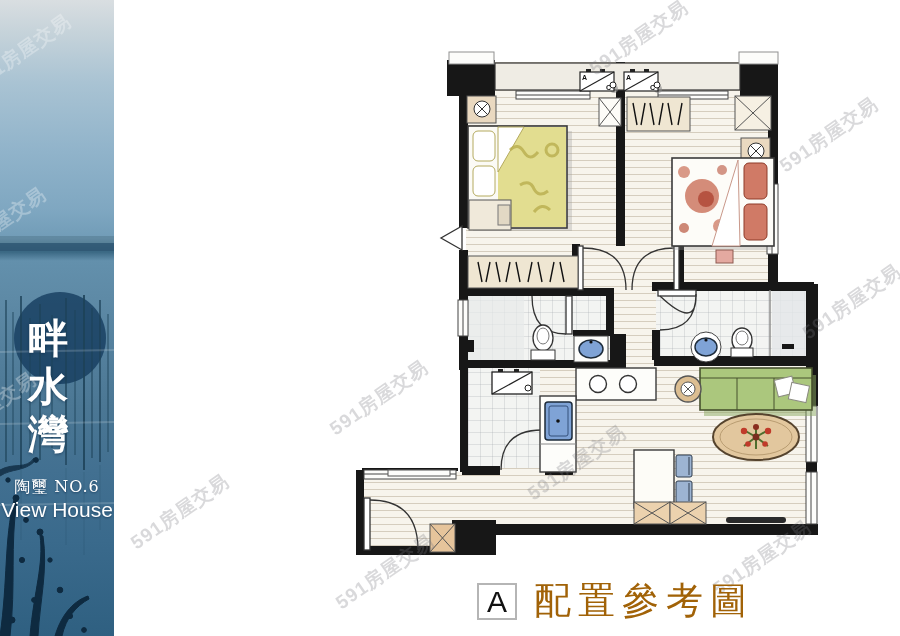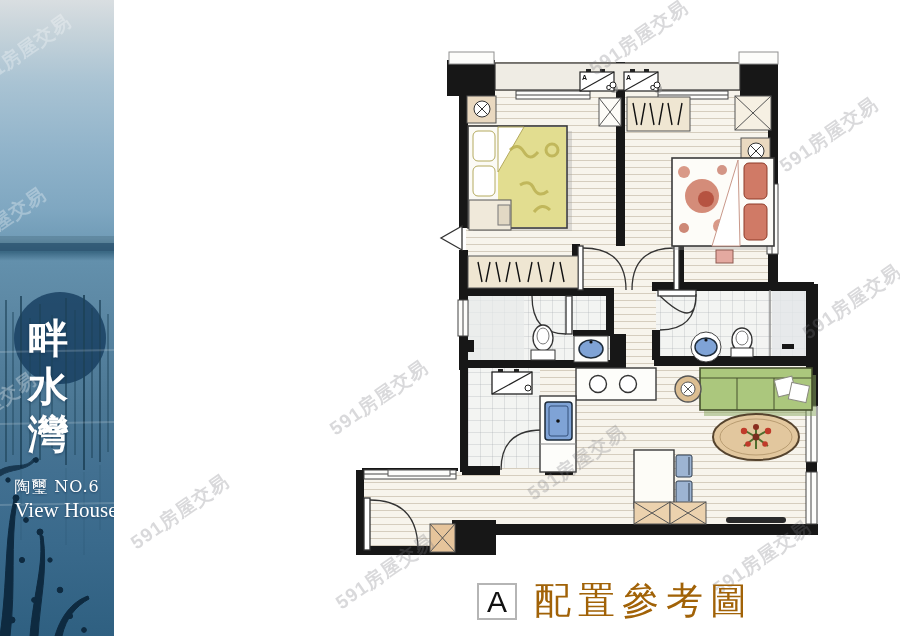--- a/index.html
+++ b/index.html
@@ -12,21 +12,21 @@
       #4f7b96 38.6%,#3a6883 39.6%,#6390ac 41%,#5e8aa6 47%,#54809d 55%,
       #4b7794 64%,#427091 74%,#3a6a8c 85%,#2f6081 100%);}
   .sidebar svg{position:absolute;left:0;top:0;}
   .calli{position:absolute;left:22px;top:314px;width:52px;text-align:center;
     font-family:"DejaVu Serif",serif;font-size:40px;line-height:48px;color:#ffffff;
     text-shadow:0 1px 3px rgba(10,40,70,.55);font-weight:700;}
   .sub-cn{position:absolute;left:0;top:477px;width:114px;text-align:center;color:#fff;
     font-family:"DejaVu Serif",serif;font-size:16px;letter-spacing:1px;
     text-shadow:0 1px 2px rgba(10,40,70,.6);}
   .sub-en{position:absolute;left:0;top:498px;width:114px;text-align:center;color:#fff;
-    font-family:Liberation Serif, serif;font-size:21px;text-shadow:0 1px 2px rgba(10,40,70,.6);padding-left:9px;}
+    font-family:Liberation Sans, sans-serif;font-size:21px;text-shadow:0 1px 2px rgba(10,40,70,.6);}
   
   .wm{position:absolute;font-size:19px;font-weight:700;white-space:nowrap;
       transform:rotate(-35deg);transform-origin:0 50%;letter-spacing:1px;pointer-events:none;}
   .wm.gray{color:rgba(120,120,125,.28);}
   .wm.white{color:rgba(255,255,255,.30);}
   
   .caption{position:absolute;left:477px;top:576px;display:flex;align-items:center;gap:17px;}
   .badge{display:inline-block;width:36px;height:33px;border:2px solid #b5b5b5;
     font-size:30px;line-height:33px;text-align:center;color:#111;font-weight:500;}
   .cap-text{font-size:37px;letter-spacing:7px;color:#a16207;font-weight:500;}

